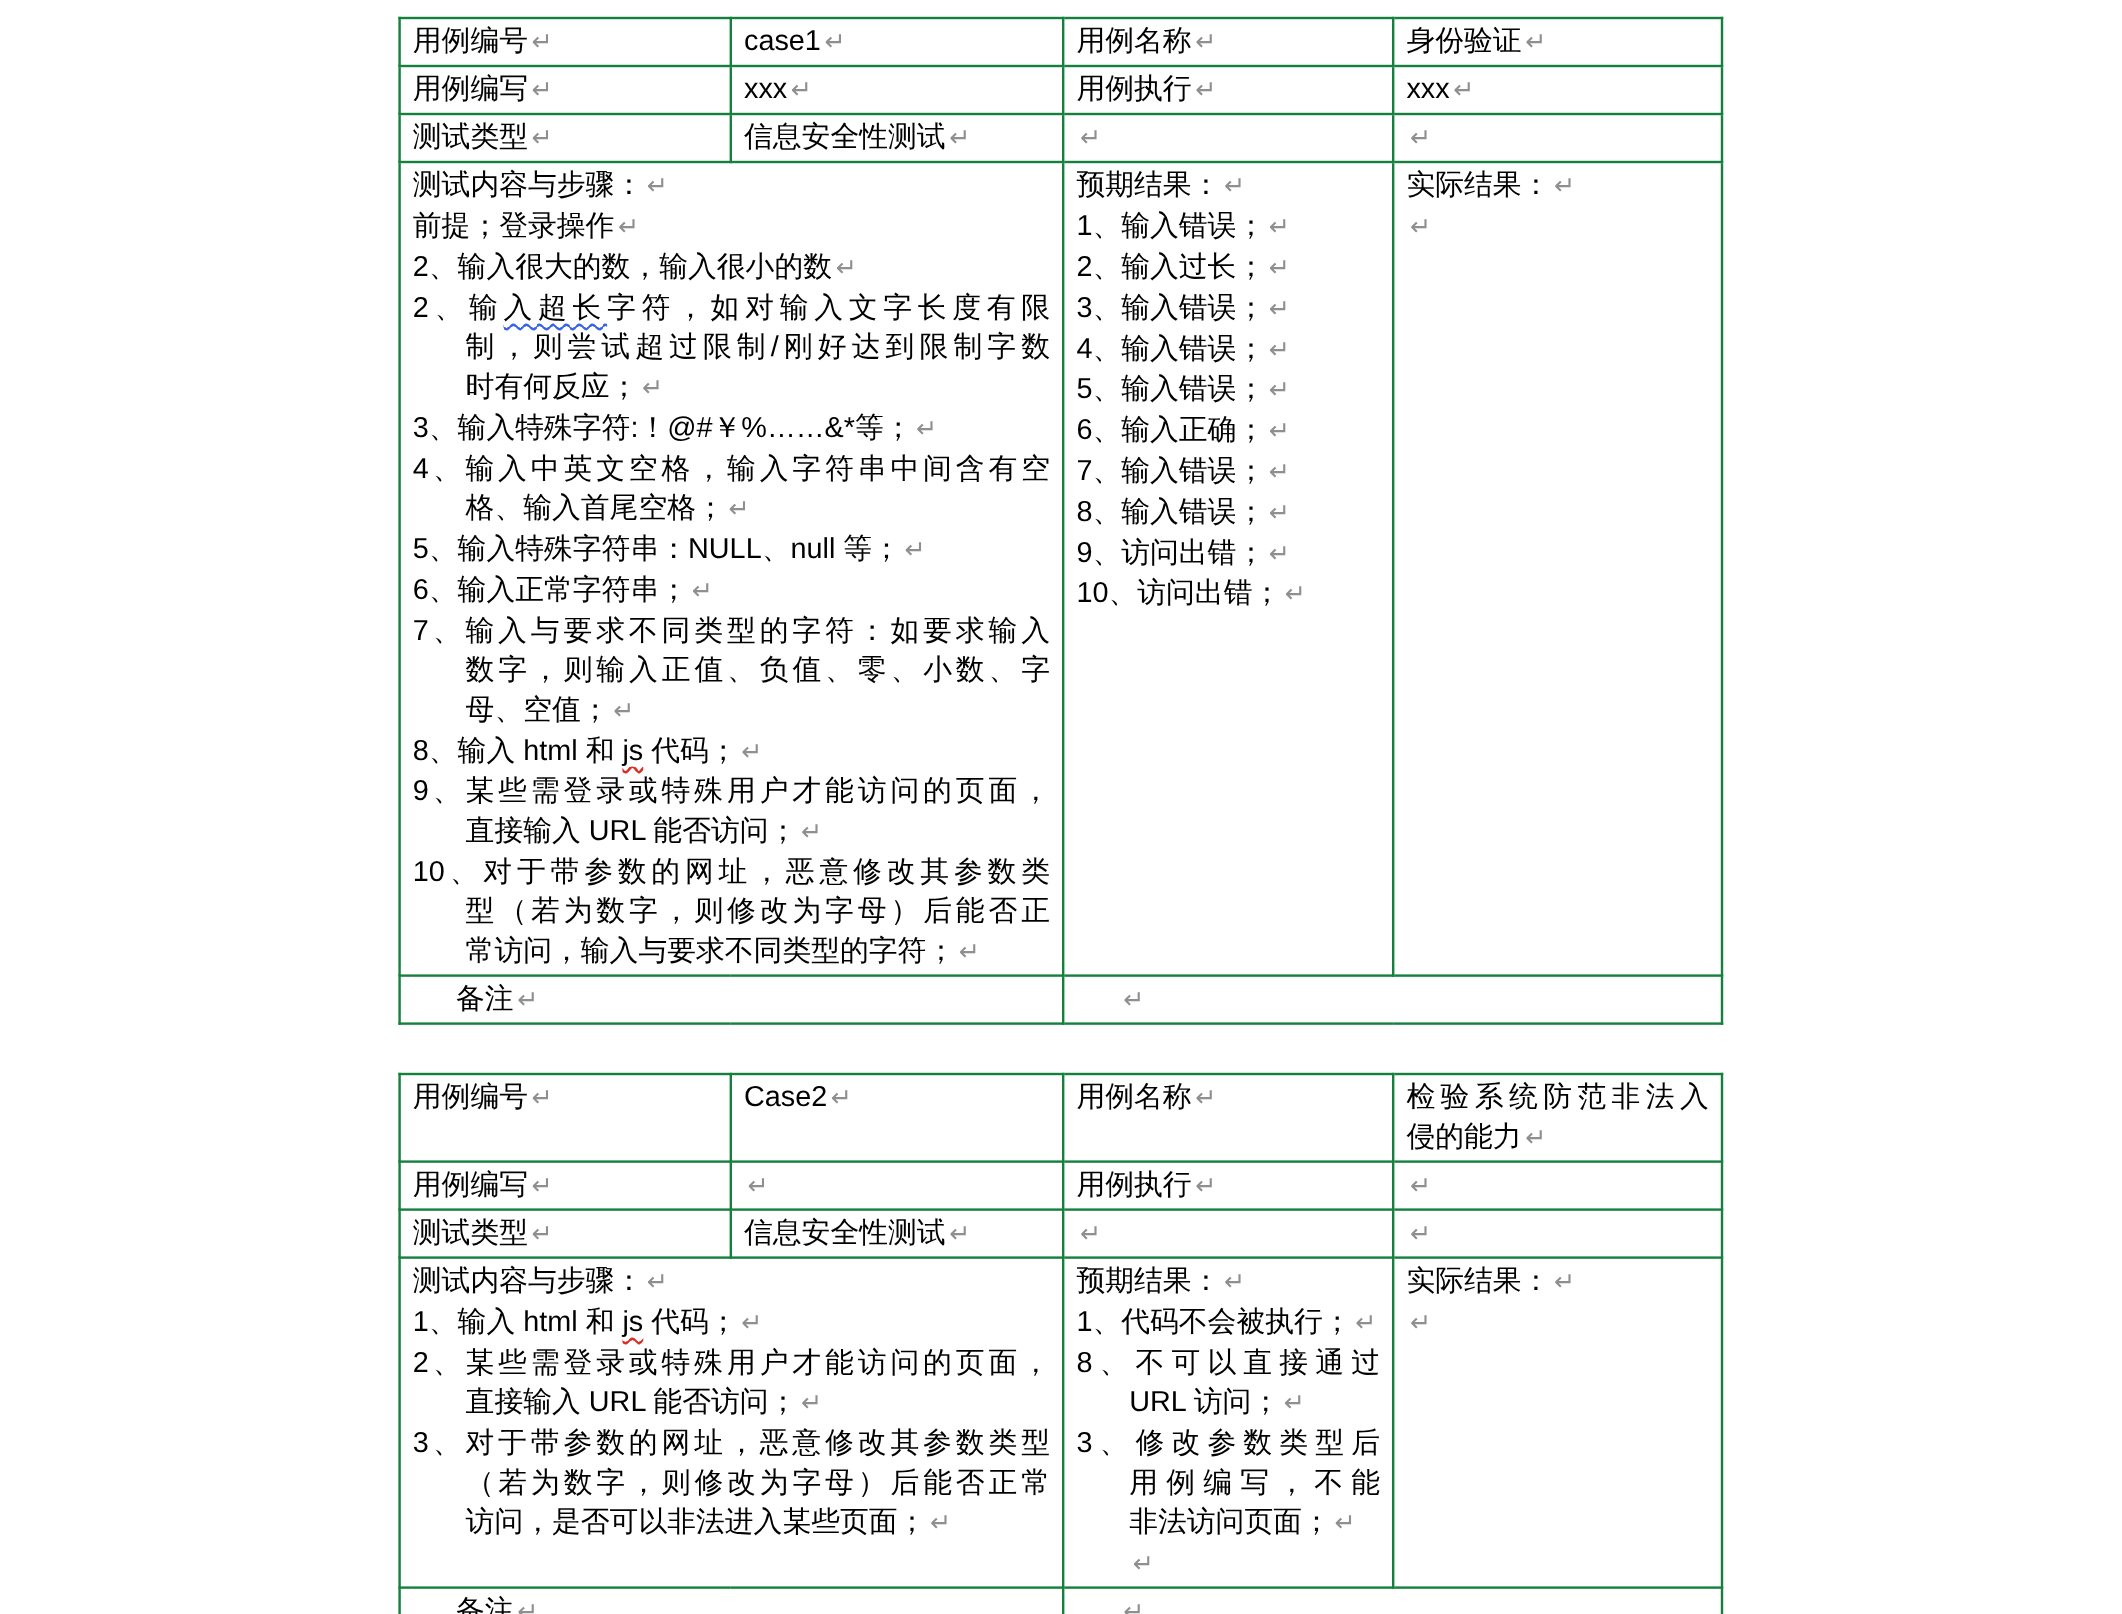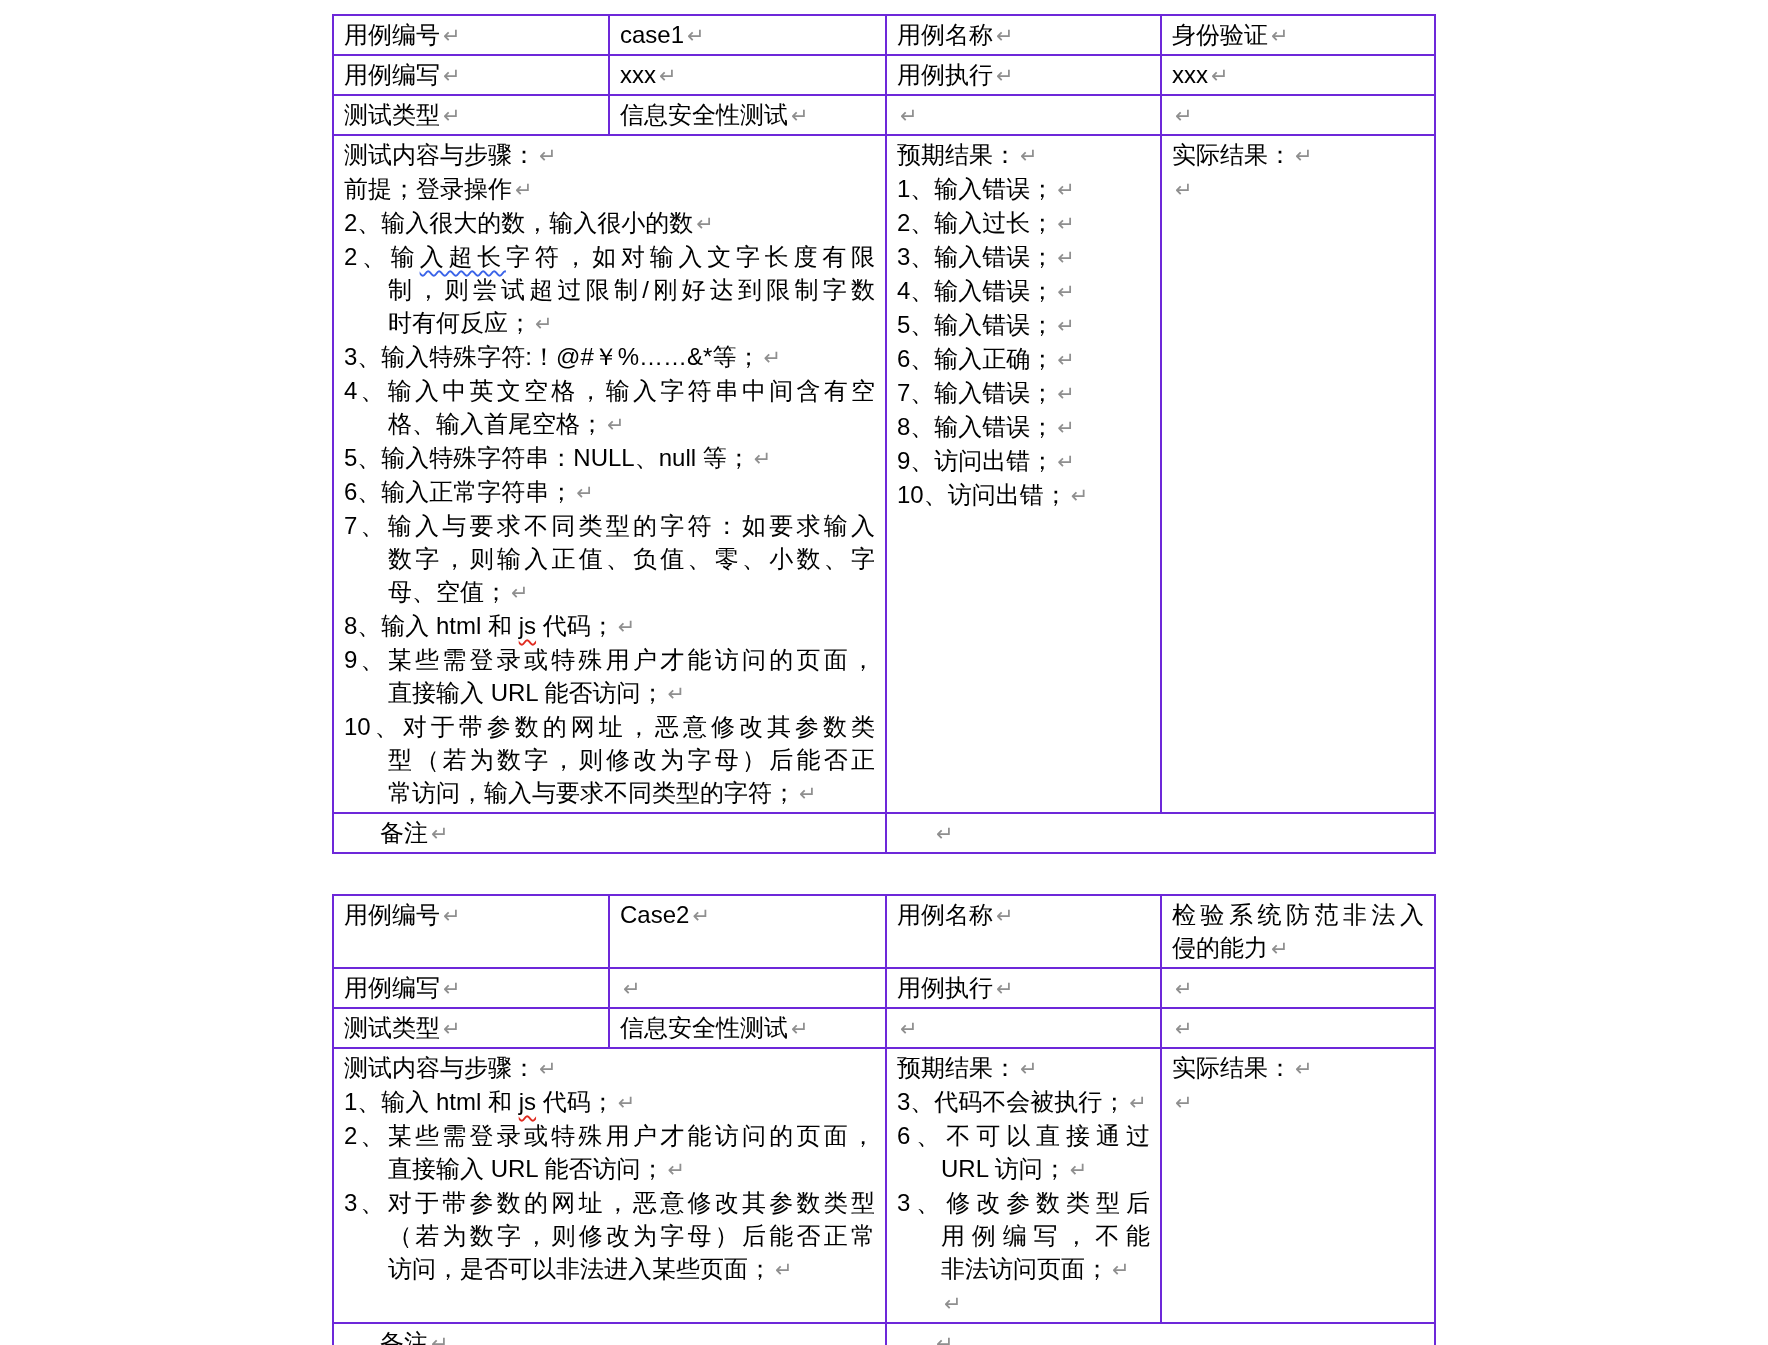--- a/index.html
+++ b/index.html
@@ -1,21 +1,21 @@
 <!DOCTYPE html>
 <html><head>
 <meta charset="utf-8">
 <style>
   html,body{margin:0;padding:0;background:#ffffff;}
   .page{position:relative;width:1768px;height:1345px;background:#ffffff;overflow:hidden;
         font-family:"Liberation Sans","DejaVu Sans",sans-serif;font-size:24px;color:#000;}
   .tables > table{margin:0 auto;border-collapse:collapse;table-layout:fixed;width:1102px;}
   .tables > table:nth-of-type(1){margin-top:14px;}
   .tables > table:nth-of-type(2){margin-top:40px;}
-  td{border:2px solid #6d28d9;vertical-align:top;padding:2px 10px;overflow:hidden;}
+  td{border:2px solid #15803d;vertical-align:top;padding:2px 10px;overflow:hidden;}
   .meta td{height:33px;}
   .tables > table:nth-of-type(1) .content-row td{height:670px;}
   .tables > table:nth-of-type(2) .content-row td{height:266px;}
   .remark-row td{height:33px;padding-left:46px;}
   .ln{line-height:33px;min-height:33px;white-space:nowrap;}
   .ln.j{white-space:normal;text-align:justify;text-align-last:justify;}
   .ln.ind{padding-left:44px;}
   .mark{color:#8f8f8f;font-size:21px;padding-left:3px;}
   .wave-red{text-decoration-line:underline;text-decoration-style:wavy;text-decoration-color:#e02b20;text-decoration-thickness:2px;text-underline-offset:5px;}
   .wave-blue{text-decoration-line:underline;text-decoration-style:wavy;text-decoration-color:#3a63e8;text-decoration-thickness:2px;text-underline-offset:5px;}
@@ -287,23 +287,23 @@
                 <div class="ln j"><span class="segs"><span>3、对于带参数的网址，恶意修改其参数类型</span></span></div>
 
                 <div class="ln ind j"><span class="segs"><span>（若为数字，则修改为字母）后能否正常</span></span></div>
 
                 <div class="ln ind"><span class="segs"><span>访问，是否可以非法进入某些页面；</span></span><span class="mark">↵</span></div>
               </td>
             <td class="exp-cell">
 
                 <div class="ln"><span class="segs"><span>预期结果：</span></span><span class="mark">↵</span></div>
 
-                <div class="ln"><span class="segs"><span>3、代码不会被执行；</span></span><span class="mark">↵</span></div>
-
-                <div class="ln j"><span class="segs"><span>6、不可以直接通过</span></span></div>
+                <div class="ln"><span class="segs"><span>1、代码不会被执行；</span></span><span class="mark">↵</span></div>
+
+                <div class="ln j"><span class="segs"><span>8、不可以直接通过</span></span></div>
 
                 <div class="ln ind"><span class="segs"><span>URL 访问；</span></span><span class="mark">↵</span></div>
 
                 <div class="ln j"><span class="segs"><span>3、修改参数类型后</span></span></div>
 
                 <div class="ln ind j"><span class="segs"><span>用例编写，不能</span></span></div>
 
                 <div class="ln ind"><span class="segs"><span>非法访问页面；</span></span><span class="mark">↵</span></div>
 
                 <div class="ln ind"><span class="segs"><span></span></span><span class="mark">↵</span></div>

